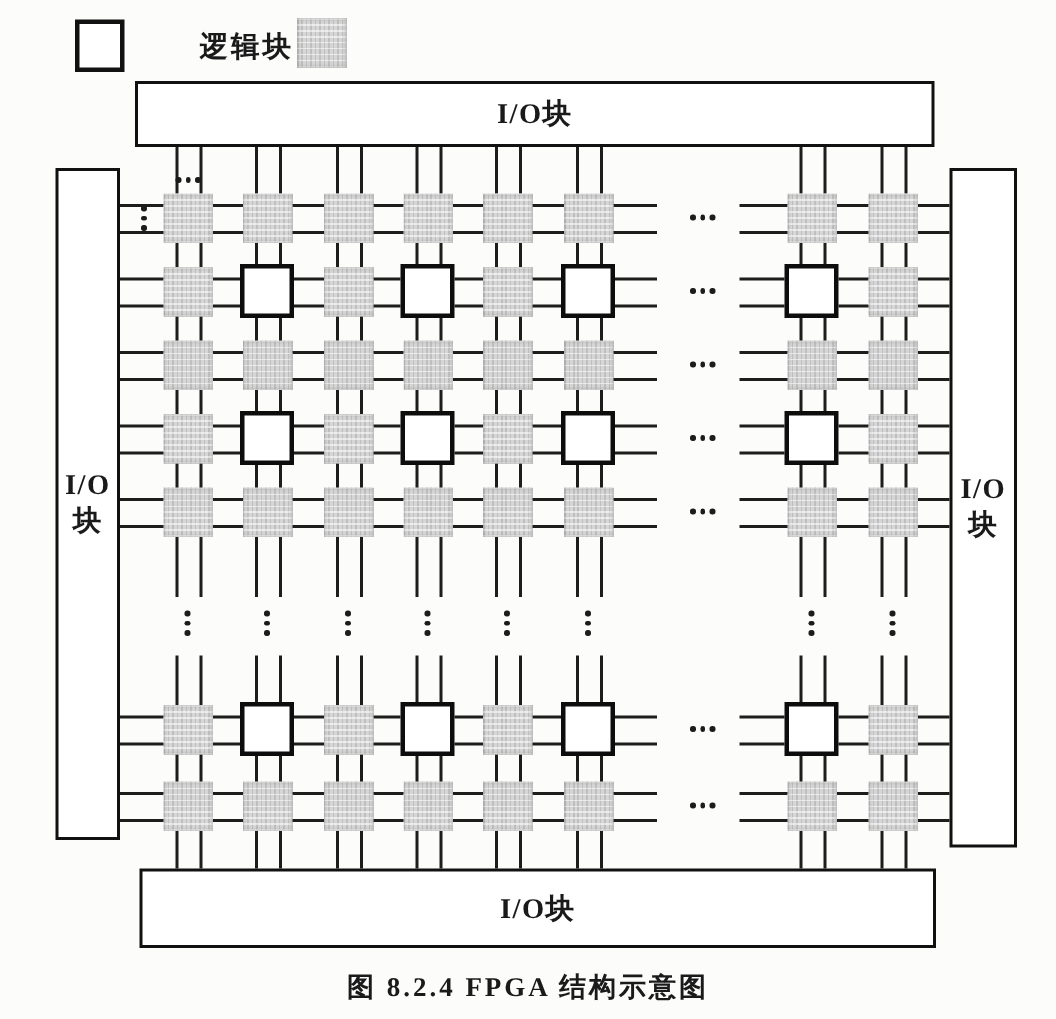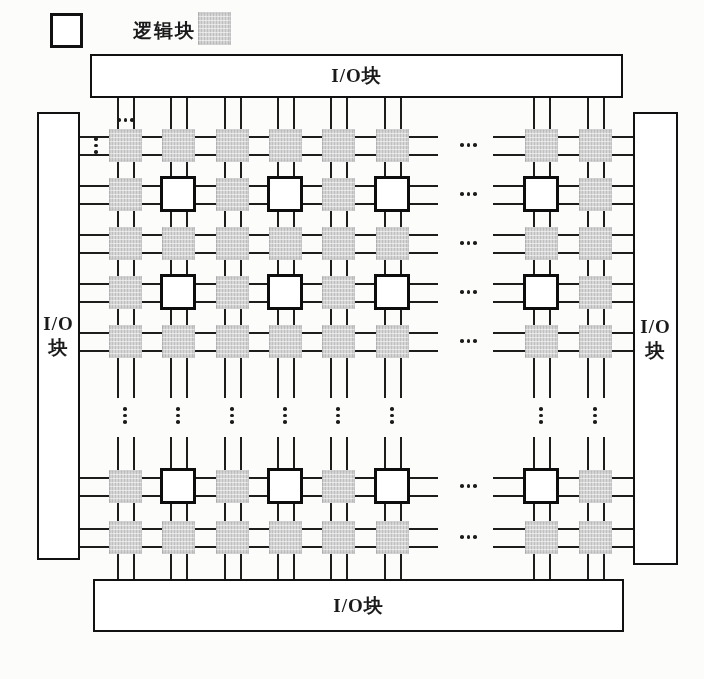--- a/index.html
+++ b/index.html
@@ -280,13 +280,14 @@
         <span class="dot"></span>
         <span class="dot"></span>
       </div>
       <div class="dots-v" style="left: 94px; top: 137px;">
         <span class="dot"></span>
         <span class="dot"></span>
         <span class="dot"></span>
       </div>
     </div>
 
+  <div class="caption">图 8.2.4  FPGA 结构示意图</div>
 </div>
 
 </body></html>

